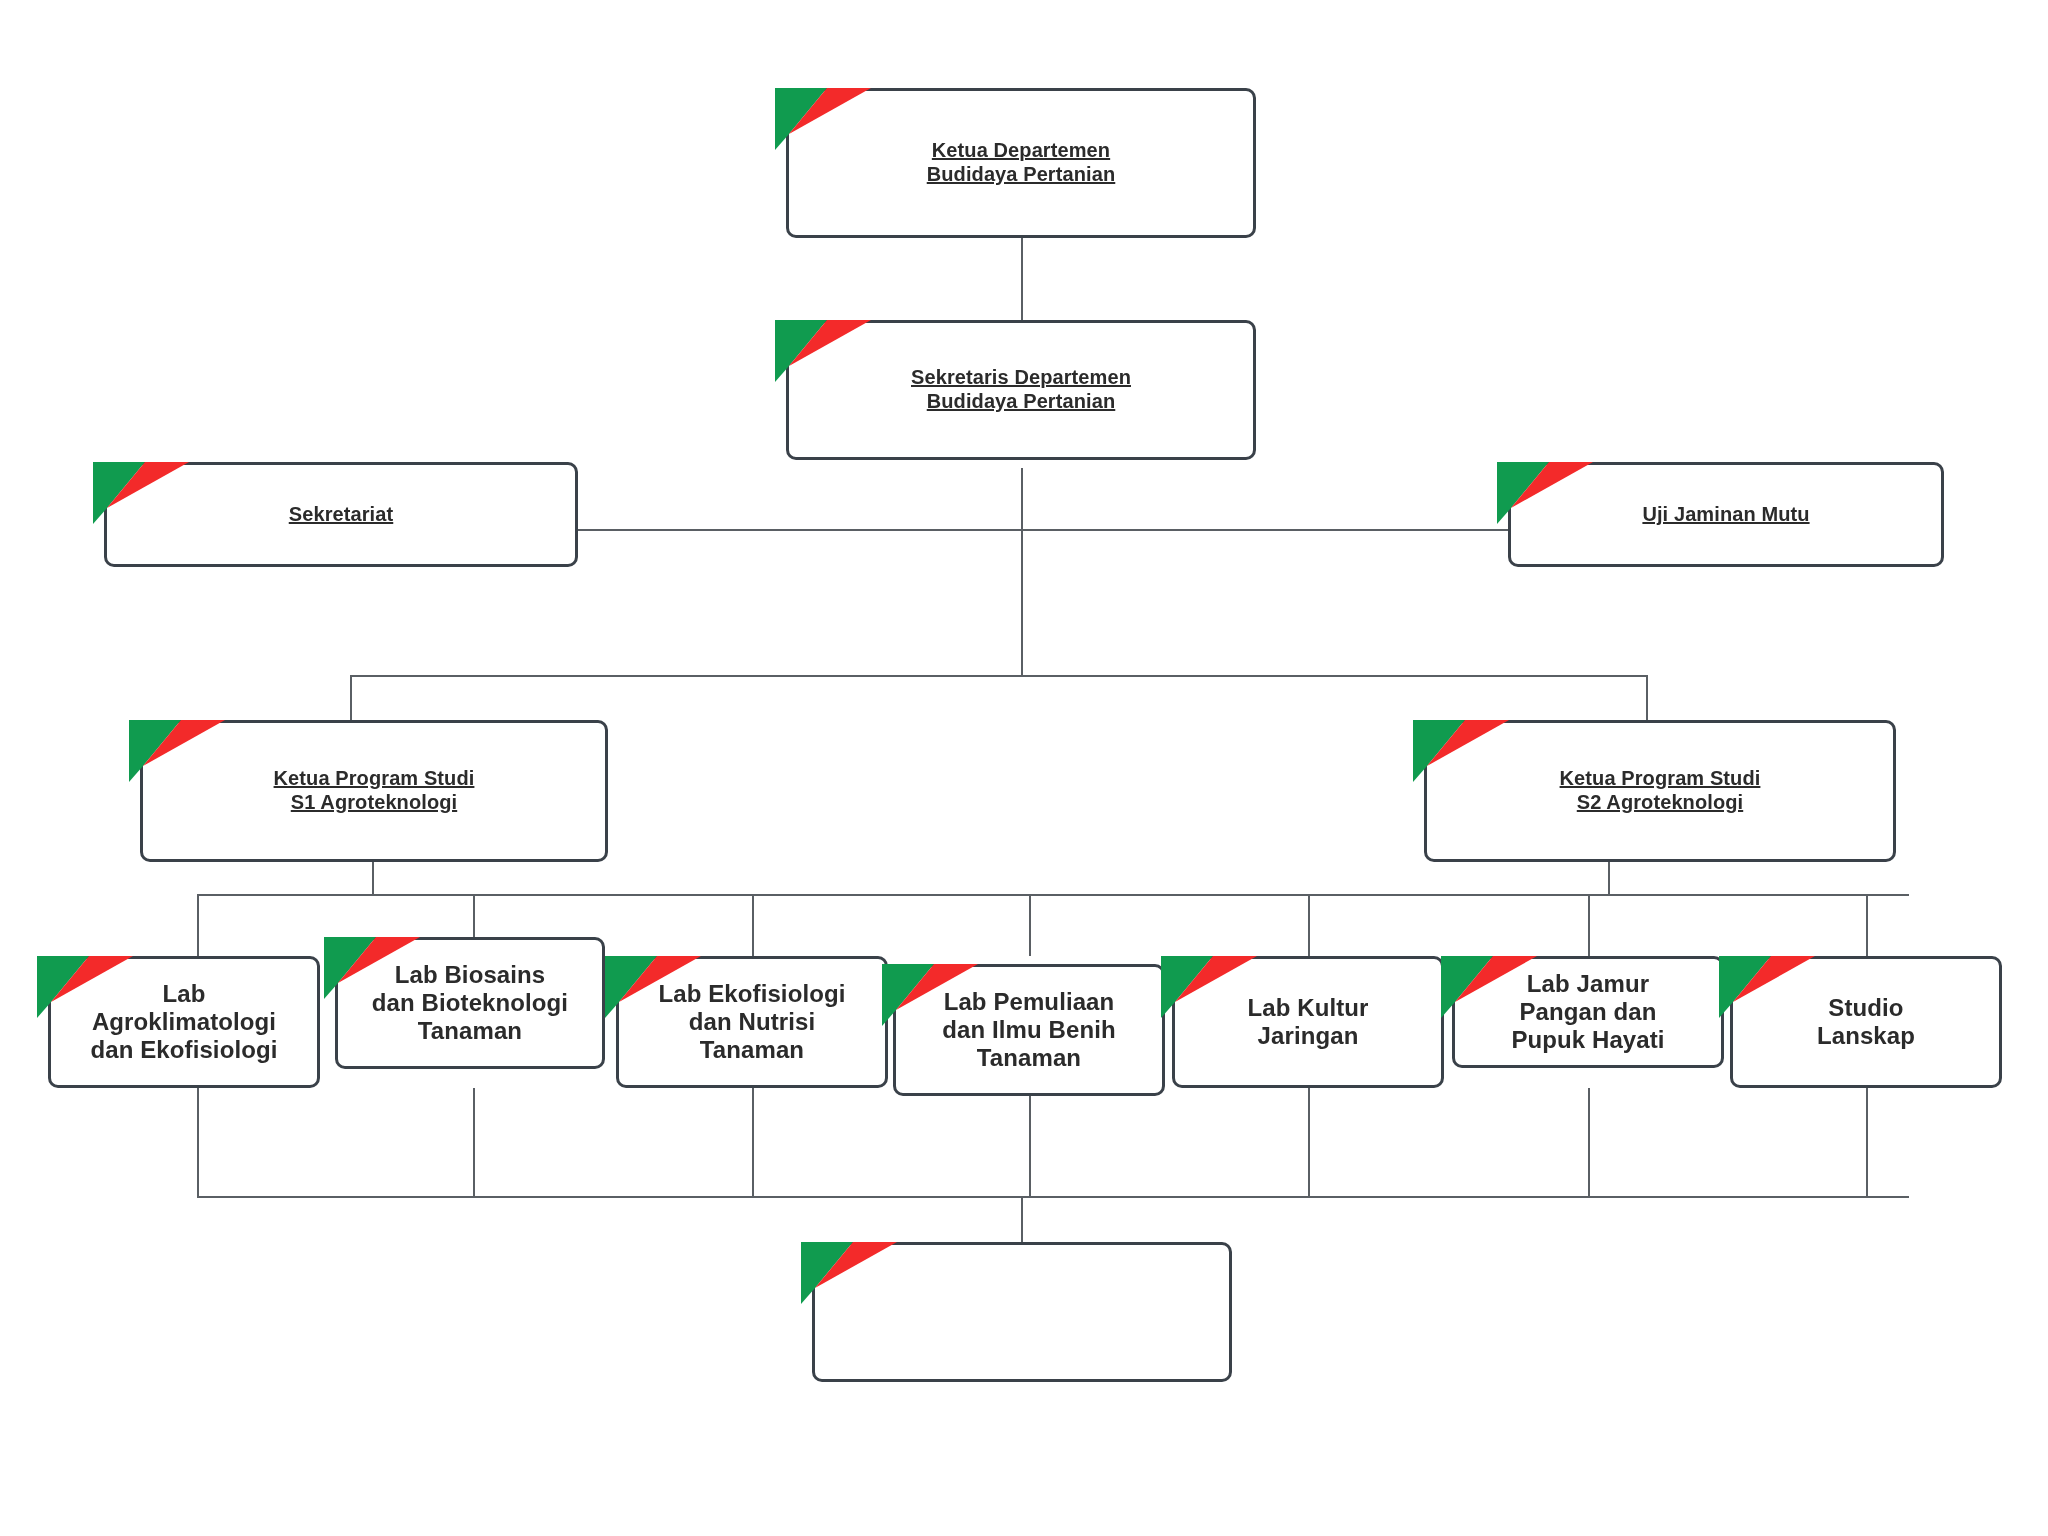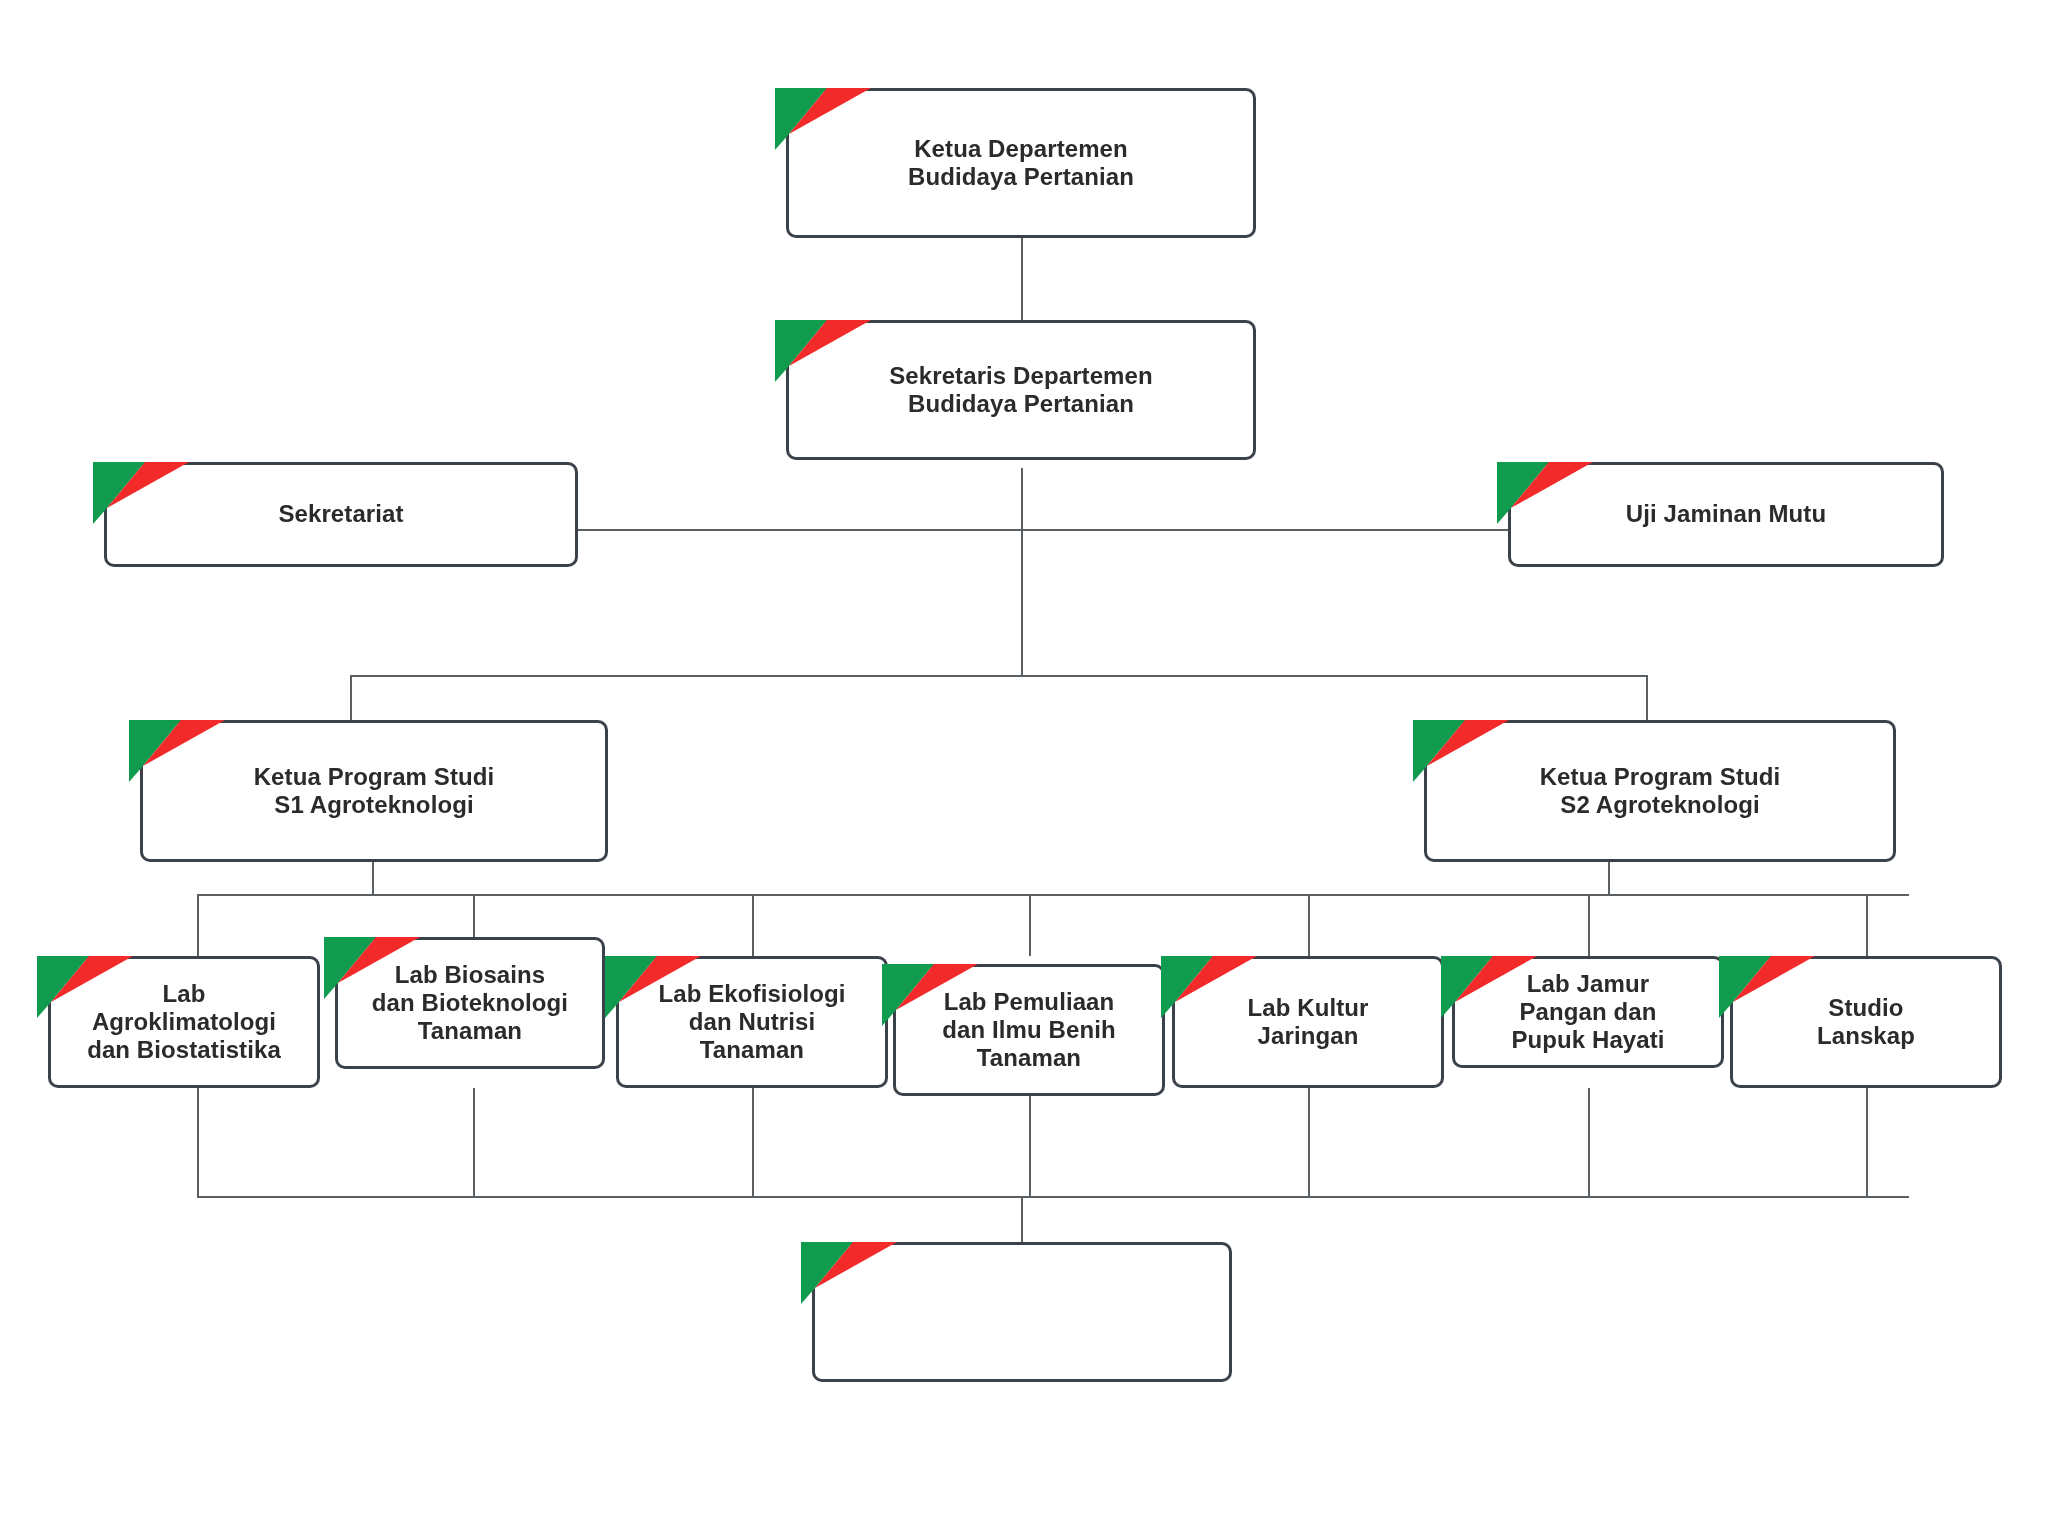--- a/index.html
+++ b/index.html
@@ -47,21 +47,21 @@
     top:-3.5px;
     width:96px;
     height:66px;
     overflow:visible;
     z-index:6;
     pointer-events:none;
   }
   .flag svg{display:block;}
 
   
-  .t28{font-size:24px;}
+  .t28{font-size:20px;text-decoration:underline;}
   .t24{font-size:24px;}
 </style>
 </head>
 <body>
 
 <div id="stage">
 
   <div class="ln lnv" style="left:1021px;top:236px;width:2px;height:92px;"></div>
 
   <div class="ln lnv" style="left:1021px;top:468px;width:2px;height:208px;"></div>
@@ -168,21 +168,21 @@
 
   <div class="node t24" style="left:48px;top:956px;width:272px;height:132px;">
     <span class="flag">
       <svg width="96" height="66" viewBox="0 0 96 66">
         <path d="M0,0 L52,0 L14,46 L0,62 Z" fill="#109b4f"></path>
         <path d="M52,0 L96,0 L14,46 Z" fill="#f32a2a"></path>
       </svg>
     </span>
     <span class="label">Lab
 Agroklimatologi
-dan Biostatistika</span>
+dan Ekofisiologi</span>
   </div>
 
   <div class="node t24" style="left:335px;top:937px;width:270px;height:132px;">
     <span class="flag">
       <svg width="96" height="66" viewBox="0 0 96 66">
         <path d="M0,0 L52,0 L14,46 L0,62 Z" fill="#109b4f"></path>
         <path d="M52,0 L96,0 L14,46 Z" fill="#f32a2a"></path>
       </svg>
     </span>
     <span class="label">Lab  Biosains

